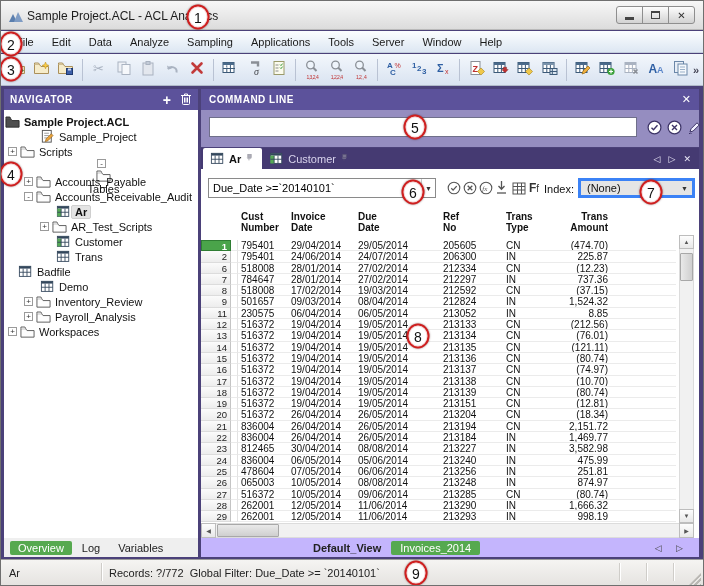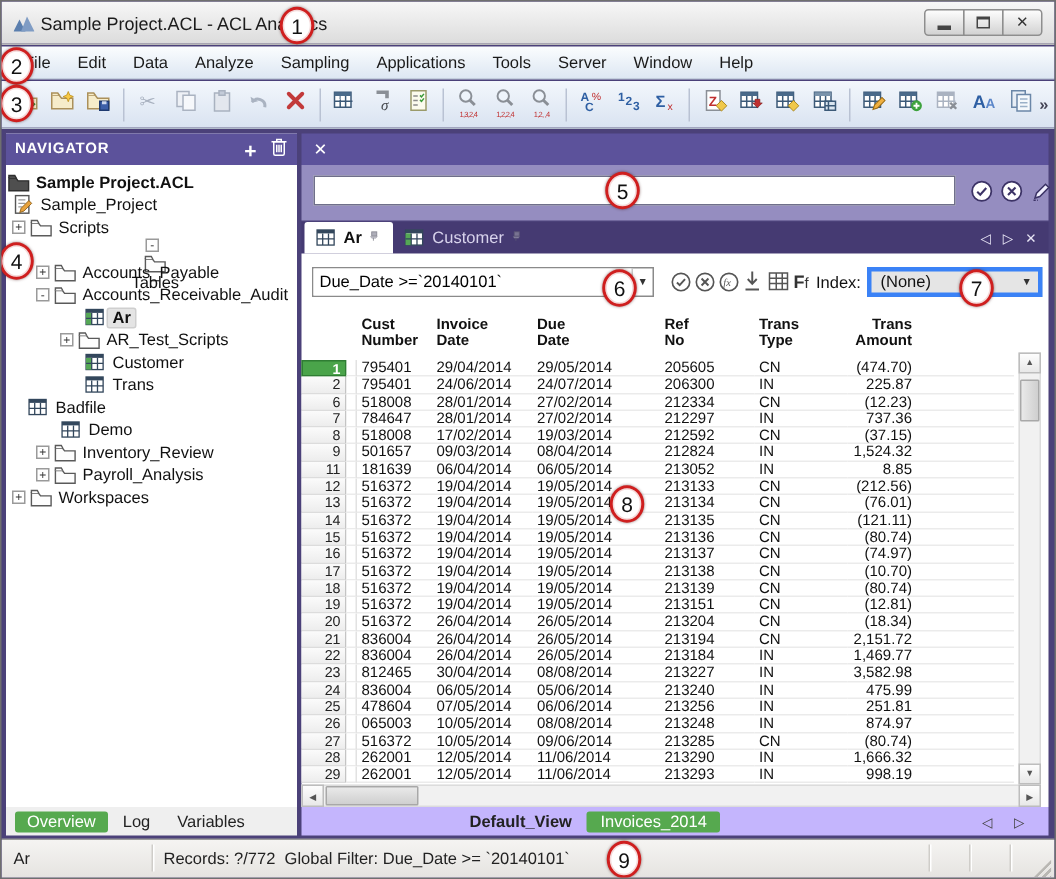--- a/index.html
+++ b/index.html
@@ -373,21 +373,21 @@
     <div id="tree">
         <div class="tree-row" style="padding-left: 1px;">
           <span class="tree-ico">
             <svg width="15" height="15" viewBox="0 0 16 16">
               <path d="M1 5h5l1.5 2H15v7H1z" fill="#4f4f4f" stroke="#2e2e2e"></path>
               <path d="M1 5V3.2h4.2l1 1.8" fill="#4f4f4f" stroke="#2e2e2e"></path>
             </svg>
           </span>
           <span class="lbl bold">Sample Project.ACL</span>
         </div>
-        <div class="tree-row" style="padding-left: 4px;">
+        <div class="tree-row" style="padding-left: 36px;">
           <span class="tree-ico">
             <svg width="15" height="15" viewBox="0 0 16 16">
               <rect x="2.5" y="1.5" width="9.5" height="12.5" fill="#fff" stroke="#555"></rect>
               <path d="M4.5 4.5h5M4.5 7h5M4.5 9.5h3" stroke="#999"></path>
               <path d="M7 12.5l1-3 5.5-5.5 2 2L10 11.5z" fill="#e8a23c" stroke="#8a5a12" stroke-width="0.6" transform="translate(-1.5 1)"></path>
             </svg>
           </span>
           <span class="lbl">Sample_Project</span>
         </div>
         <div class="tree-row" style="padding-left: 4px;">
@@ -526,20 +526,21 @@
   </div>
 
   <div id="navtabs">
       <span class="ntab active">Overview</span>
       <span class="ntab">Log</span>
       <span class="ntab">Variables</span>
     </div>
 
   <div id="cmdline">
     <div id="cmd-header">
+      <span id="cmd-title">COMMAND LINE</span>
       <span id="cmd-close">✕</span>
     </div>
     <div id="cmd-body">
       <input id="cmd-input" value="" style="">
       <span class="cmd-ico" style="left:446px">
         <svg width="15" height="15" viewBox="0 0 15 15">
             <circle cx="7.5" cy="7.5" r="6.4" fill="#fff" stroke="#3c3366" stroke-width="1.2"></circle>
             <path d="M4.5 7.8l2 2 4-4.5" fill="none" stroke="#3c3366" stroke-width="1.4"></path>
           </svg>
       </span>
@@ -725,21 +726,21 @@
         <div class="gapc"></div>
         <div class="c">501657</div>
         <div class="c">09/03/2014</div>
         <div class="c">08/04/2014</div>
         <div class="c">212824</div>
         <div class="c">IN</div>
         <div class="c r">1,524.32</div>
         <div class="c"></div>
         <div class="rn">11</div>
         <div class="gapc"></div>
-        <div class="c">181639</div>
+        <div class="c">230575</div>
         <div class="c">06/04/2014</div>
         <div class="c">06/05/2014</div>
         <div class="c">213052</div>
         <div class="c">IN</div>
         <div class="c r">8.85</div>
         <div class="c"></div>
         <div class="rn">12</div>
         <div class="gapc"></div>
         <div class="c">516372</div>
         <div class="c">19/04/2014</div>

